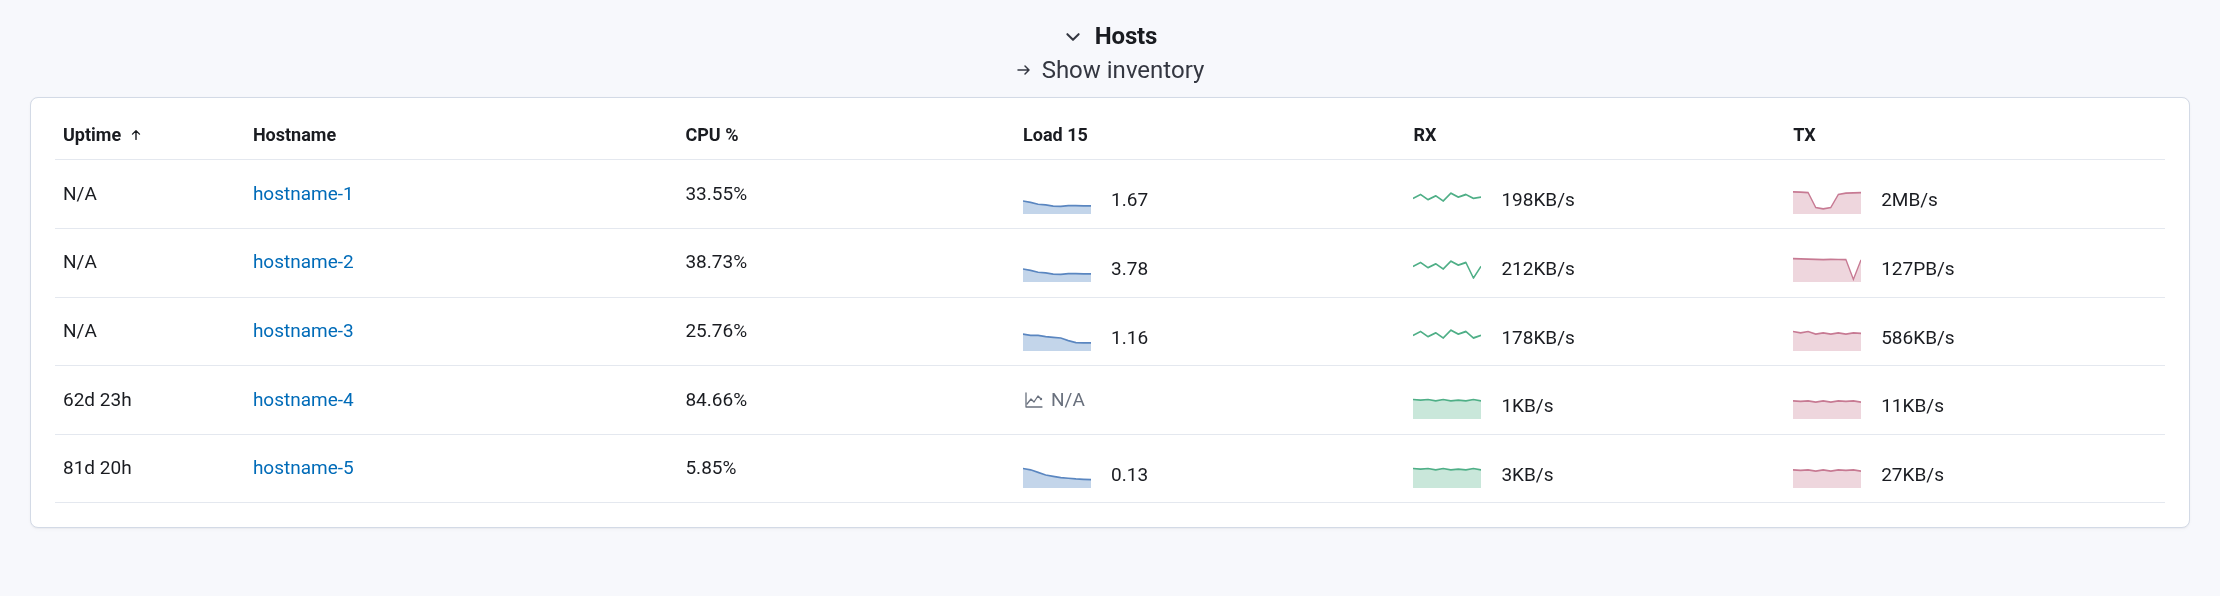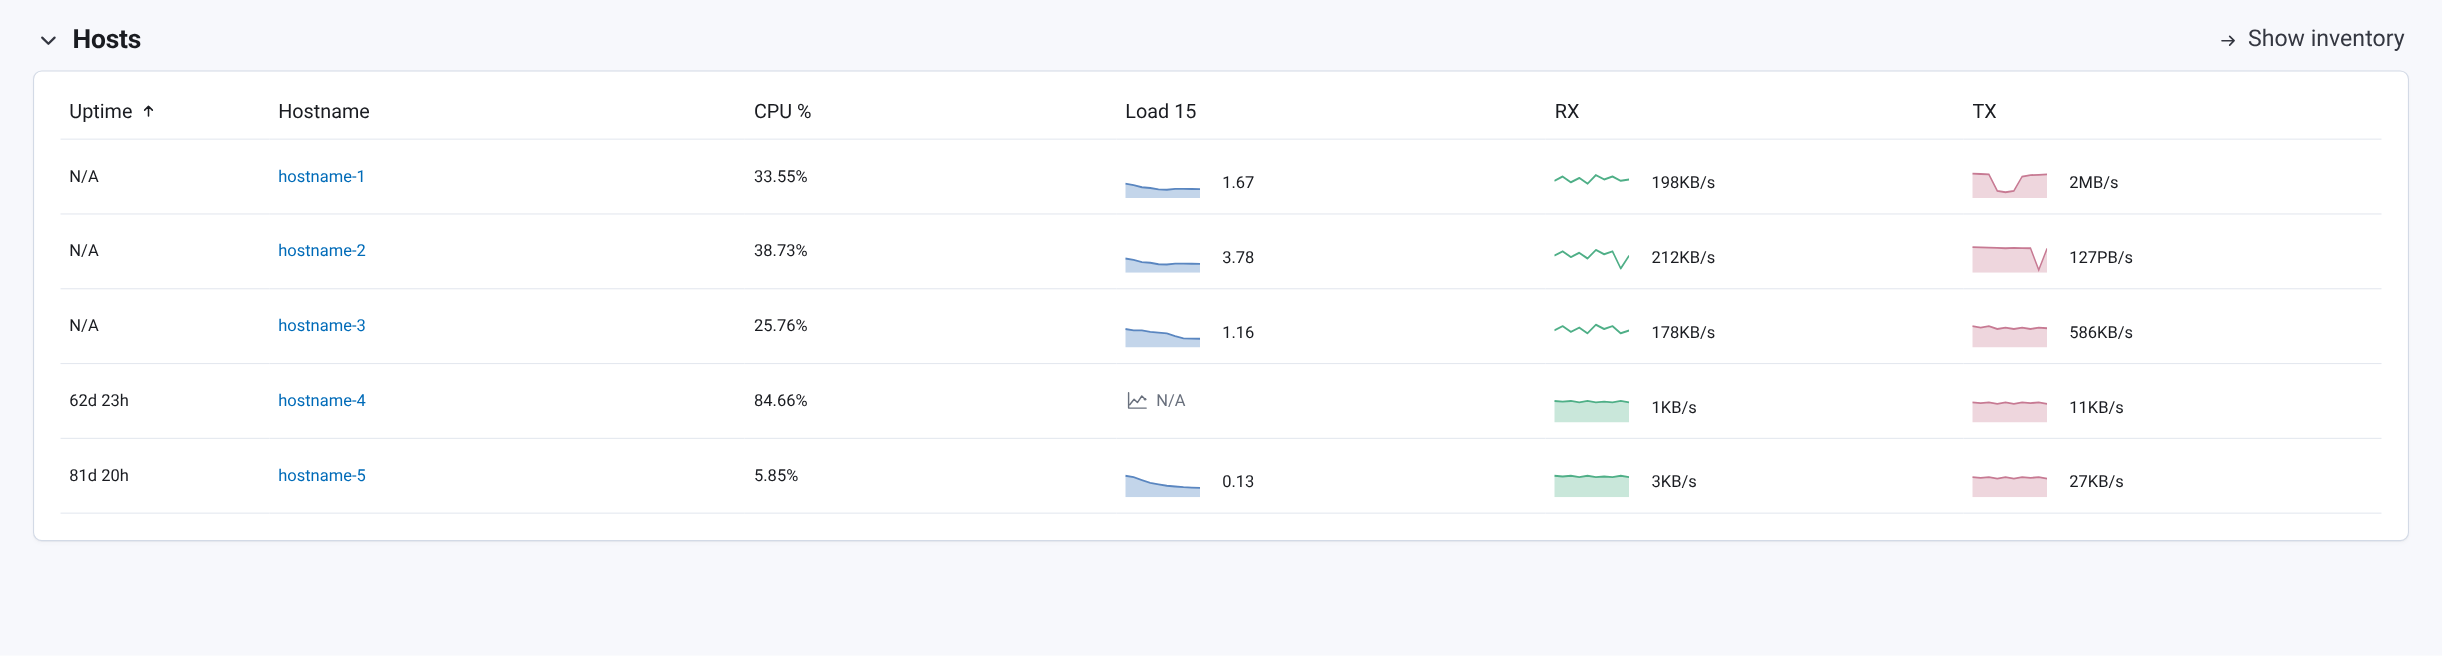--- a/index.html
+++ b/index.html
@@ -19,54 +19,54 @@
   *{box-sizing:border-box;}
   body{
     margin:0;
     background:var(--page-bg);
     font-family:-apple-system,BlinkMacSystemFont,"Segoe UI",Roboto,Helvetica,Arial,sans-serif;
     color:var(--text);
     font-size:19px;
     line-height:1.4;
   }
   .page{padding:20px 30px 30px 30px;}
-  .header{display:flex;align-items:center;justify-content:space-between;margin-bottom:10px;padding:0 4px;}
+  .header{display:flex;align-items:center;justify-content:space-between;margin-bottom:10px;padding:0 4px;flex-direction:column;}
   .header-left{display:flex;align-items:center;gap:12px;}
   .chevron{width:20px;height:20px;display:flex;align-items:center;justify-content:center;cursor:pointer;}
   .title{font-size:24px;font-weight:700;letter-spacing:-0.2px;}
   .inventory{display:flex;align-items:center;gap:10px;cursor:pointer;}
   .inventory svg{display:block;}
-  .inventory span{color:var(--muted);font-size:21px;text-align:center;}
+  .inventory span{color:var(--muted);font-size:24px;text-align:center;}
   .card{
     background:var(--card-bg);
     border:1px solid var(--border);
     border-radius:8px;
     padding:14px 24px 24px 24px;
     box-shadow:0 0.7px 1.4px rgba(0,0,0,0.04),0 2px 4px rgba(0,0,0,0.02);
   }
   table{width:100%;border-collapse:collapse;table-layout:fixed;}
   col.col-uptime{width:9%;}
   col.col-host{width:20.5%;}
   col.col-cpu{width:16%;}
   col.col-load{width:18.5%;}
   col.col-rx{width:18%;}
   col.col-tx{width:18%;}
   th{
     text-align:left;
-    font-weight:400;
+    font-weight:700;
     font-size:18px;
     padding:10px 8px 12px 8px;
     border-bottom:1px solid var(--hairline);
     white-space:nowrap;
   }
   th .sort-wrap{display:flex;align-items:center;gap:8px;cursor:pointer;}
   td{
     padding:14px 8px;
     border-bottom:1px solid var(--hairline);
-    font-size:15px;
+    font-size:19px;
     vertical-align:middle;
     white-space:nowrap;
   }
   .hostname{color:var(--link);cursor:pointer;margin-top:40px;}
   .spark-cell{display:flex;align-items:center;gap:20px;margin-top:13px;}
   .sparkline{width:68px;height:26px;flex-shrink:0;display:block;}
   .na-wrap{display:flex;align-items:center;gap:6px;color:#69707d;}
   .na-wrap svg{display:block;}
 </style>
 </head>

